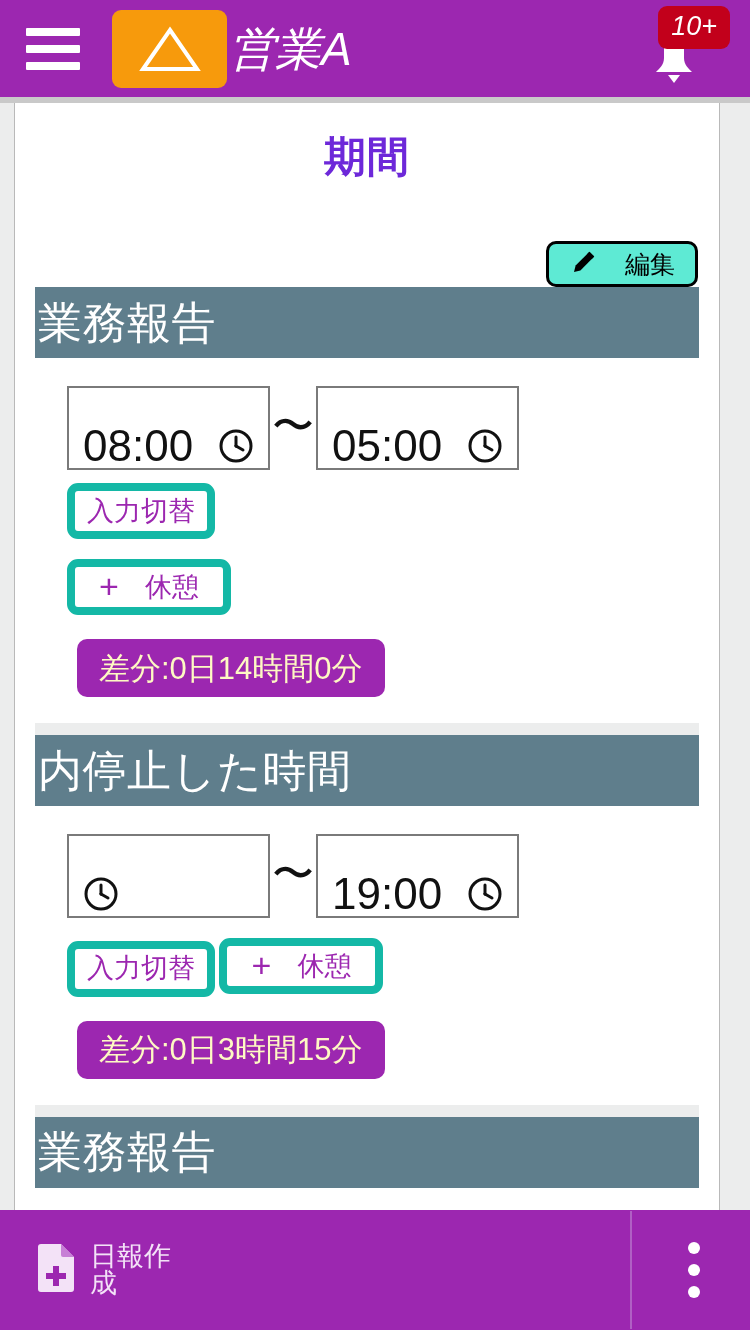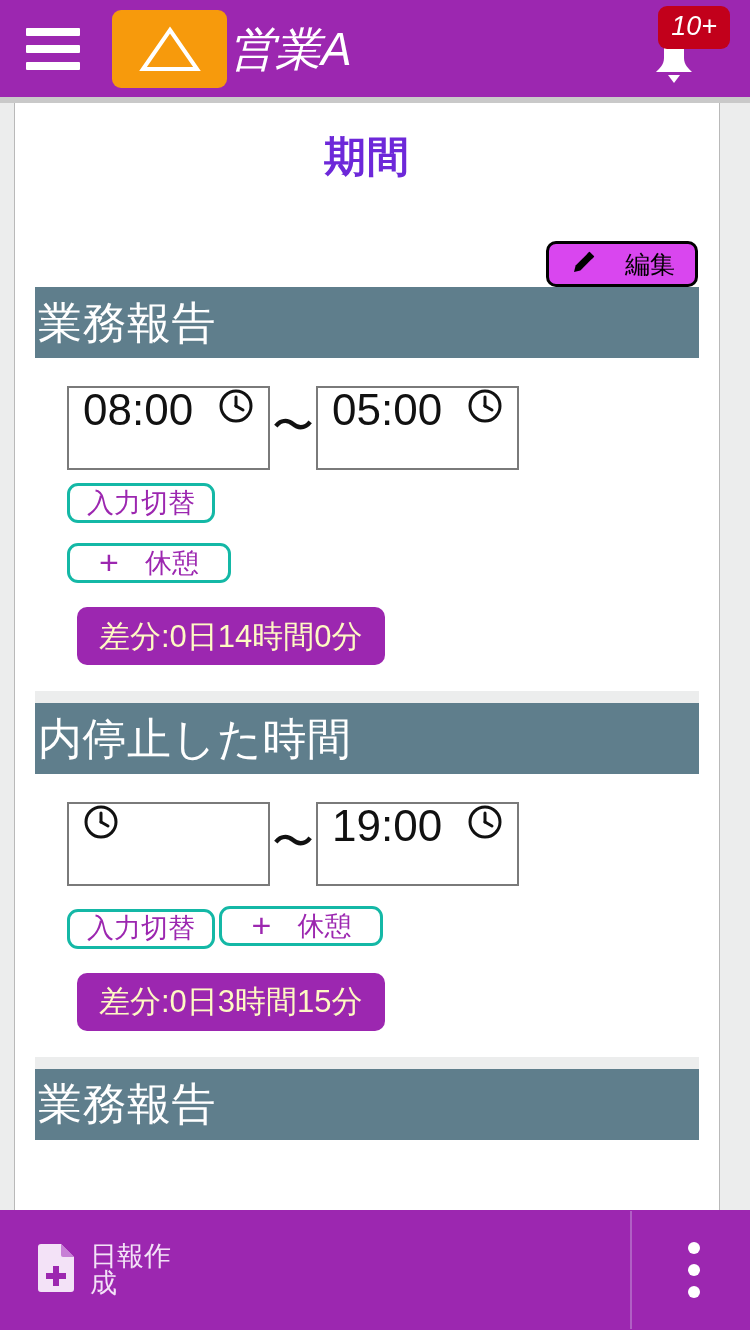--- a/index.html
+++ b/index.html
@@ -143,21 +143,21 @@
 
   .edit-row {
     display: flex;
     justify-content: flex-end;
     padding-right: 21px;
     margin-top: 56px;
   }
   .edit-btn {
     border: 3px solid #000000;
     border-radius: 10px;
-    background: #d946ef;
+    background: #5eead4;
     height: 46px;
     min-width: 152px;
     display: flex;
     align-items: center;
     justify-content: center;
     gap: 26px;
     padding: 0 18px;
     cursor: pointer;
     box-sizing: border-box;
   }
@@ -198,21 +198,21 @@
   .time-row {
     display: flex;
     align-items: center;
   }
   .time-field {
     border: 2px solid #7a7a7a;
     background: #ffffff;
     height: 84px;
     width: 203px;
     display: flex;
-    align-items: flex-start;
+    align-items: flex-end;
     justify-content: space-between;
     padding: 0 14px 0 14px;
     box-sizing: border-box;
     cursor: pointer;
   }
   .time-field .tval {
     font-size: 44px;
     color: #111111;
     line-height: 1;
     font-family: "Liberation Sans", sans-serif;
@@ -222,25 +222,25 @@
     color: #111111;
     line-height: 1;
     padding: 0 2px;
     margin-top: -4px;
   }
 
   .pill-outline {
     display: inline-flex;
     align-items: center;
     justify-content: center;
-    border: 3px solid #14b8a6;
+    border: 8px solid #14b8a6;
     border-radius: 11px;
     color: #9c27b0;
     background: #ffffff;
-    height: 40px;
+    height: 56px;
     box-sizing: border-box;
     cursor: pointer;
     font-size: 27px;
     line-height: 1;
   }
   .btn-toggle {
     width: 148px;
     margin-top: 13px;
   }
   .btn-break {

